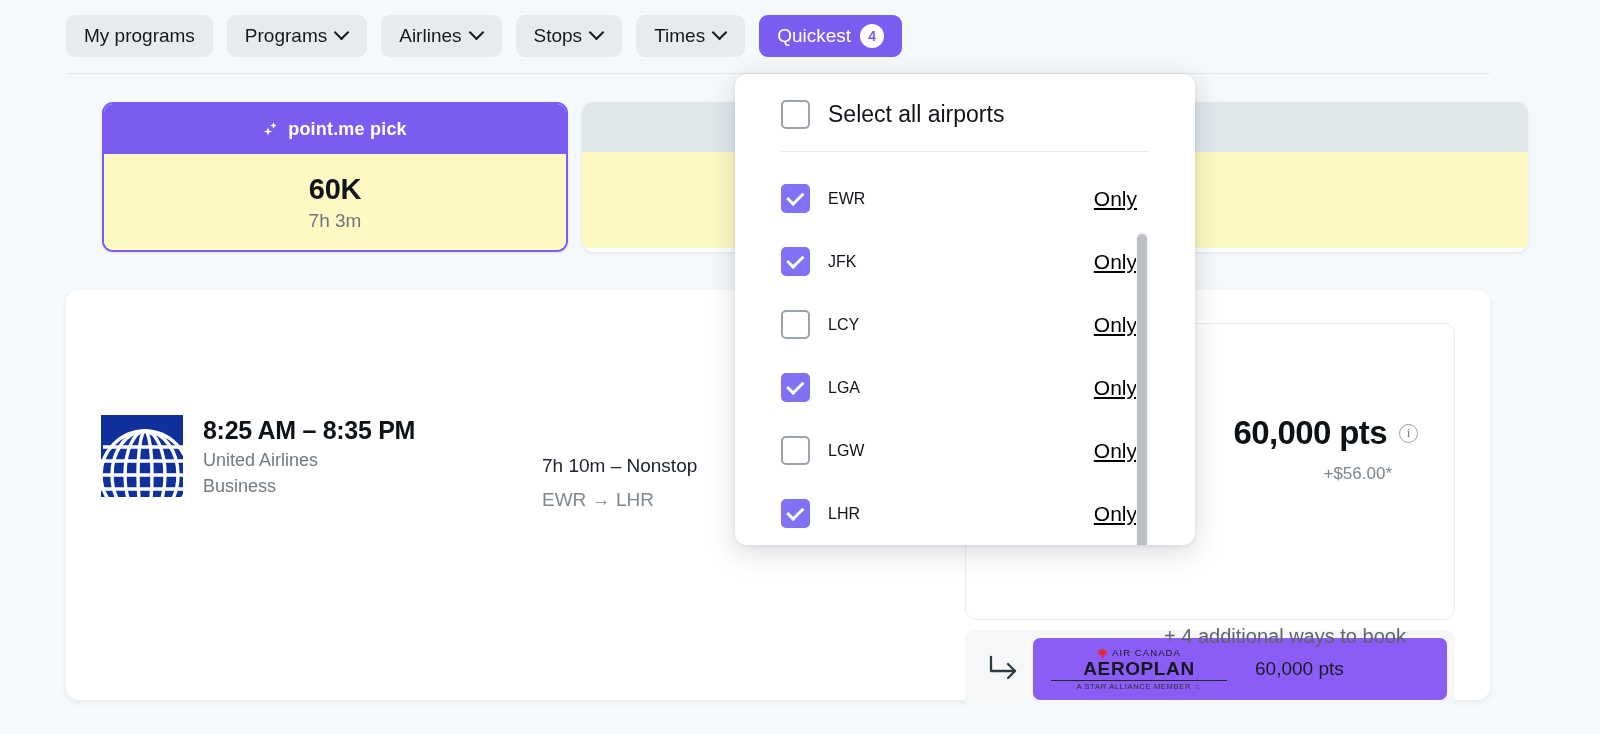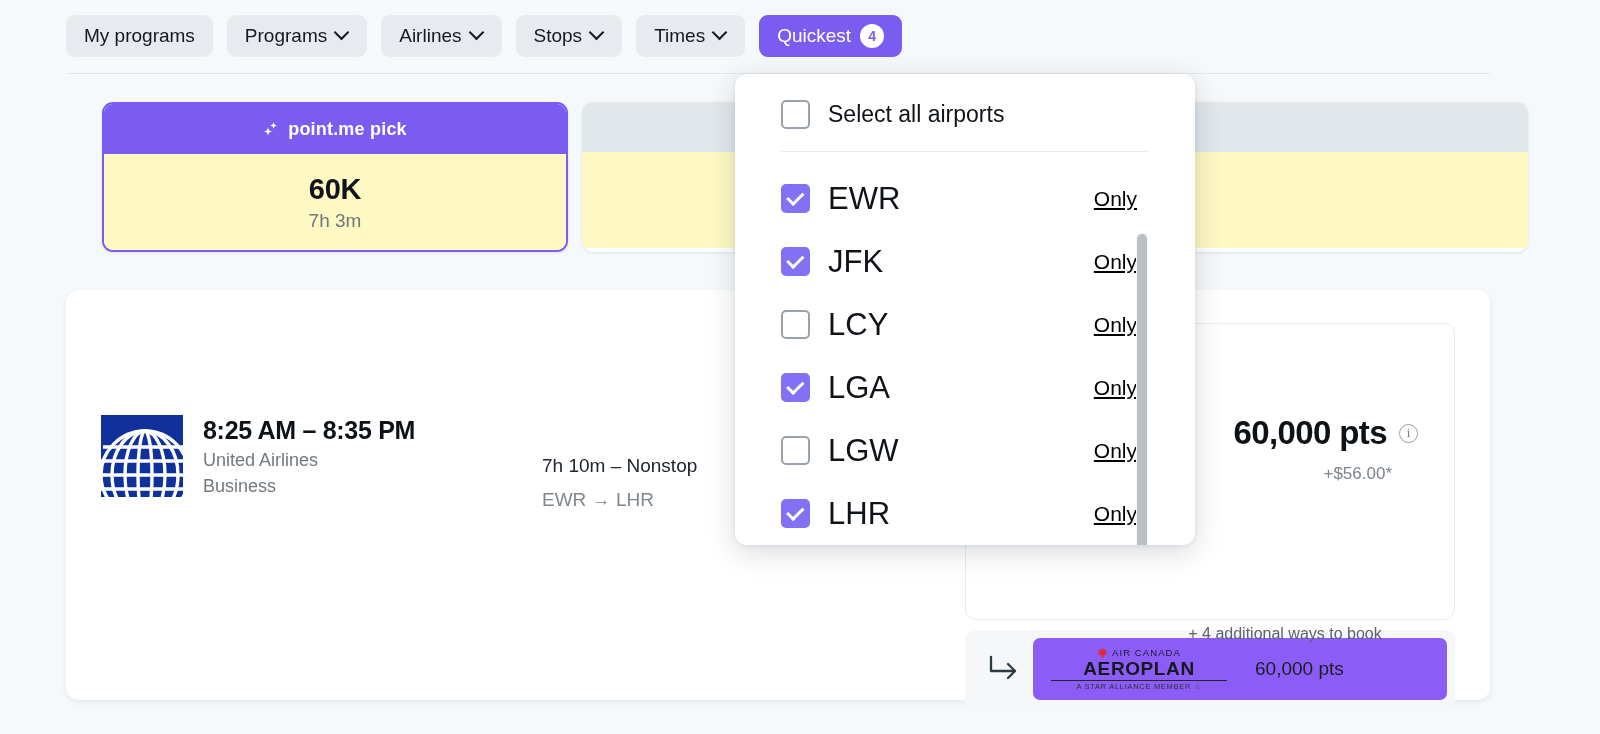--- a/index.html
+++ b/index.html
@@ -147,21 +147,21 @@
   }
   .ap-aircanada { font-size: 9.5px; letter-spacing: 1.1px; color: #1a1d21; }
   .ap-word { font-size: 19px; font-weight: bold; letter-spacing: .6px; color: #15181c; line-height: 1.05; }
   .ap-rule { width: 100%; height: 1px; background: #22262a; }
   .ap-star { font-size: 7.5px; letter-spacing: .7px; color: #2b3035; display: flex; align-items: center; gap: 3px; }
   .prog-pts { font-size: 19px; color: #1a1e23; }
 
   .more-ways {
     position: absolute; left: 1052px; top: 335px;
     width: 334px; text-align: center;
-    font-size: 16px; color: #5d646b;
+    font-size: 20px; color: #5d646b;
   }
 
   
   .dropdown {
     position: absolute; left: 735px; top: 74px;
     width: 460px; height: 471px;
     background: #ffffff; border-radius: 12px;
     box-shadow: 0 7px 28px rgba(25,35,55,.17), 0 1px 4px rgba(25,35,55,.08);
     z-index: 40; overflow: hidden;
   }
@@ -169,21 +169,21 @@
     display: flex; align-items: center; gap: 18px;
     padding: 26px 0 0 46px;
   }
   .dd-all-label { font-size: 23px; color: #101418; }
   .dd-rule { margin: 22px 46px 0 46px; height: 1px; background: #e7ebef; }
   .dd-list { position: relative; padding: 15px 0 0 0; }
   .dd-row {
     display: flex; align-items: center;
     height: 63px; padding-left: 46px; padding-right: 58px;
   }
-  .dd-code { font-size: 31px; color: #101418; margin-left: 18px; }
+  .dd-code { font-size: 16px; color: #101418; margin-left: 18px; }
   .dd-only {
     margin-left: auto; font-size: 21px; color: #000000;
     text-decoration: underline; cursor: pointer;
   }
   .cb {
     width: 29px; height: 29px; border-radius: 5px; flex: 0 0 auto;
     border: 2px solid #9aa3ab; background: #ffffff;
     display: flex; align-items: center; justify-content: center;
   }
   .cb.on { background: #8271f5; border-color: #8271f5; }

